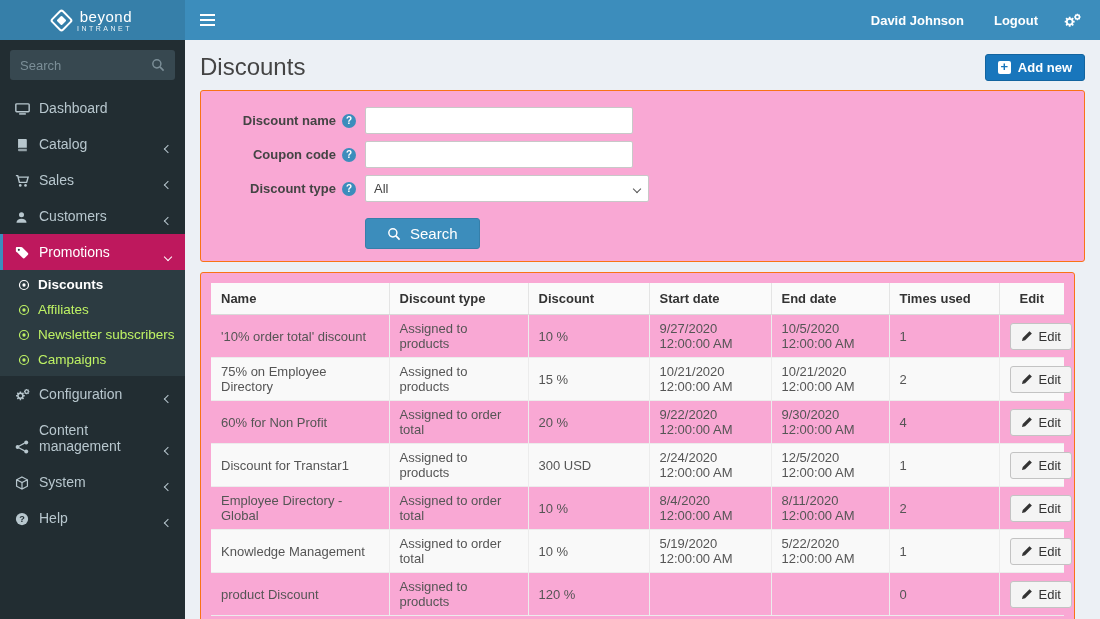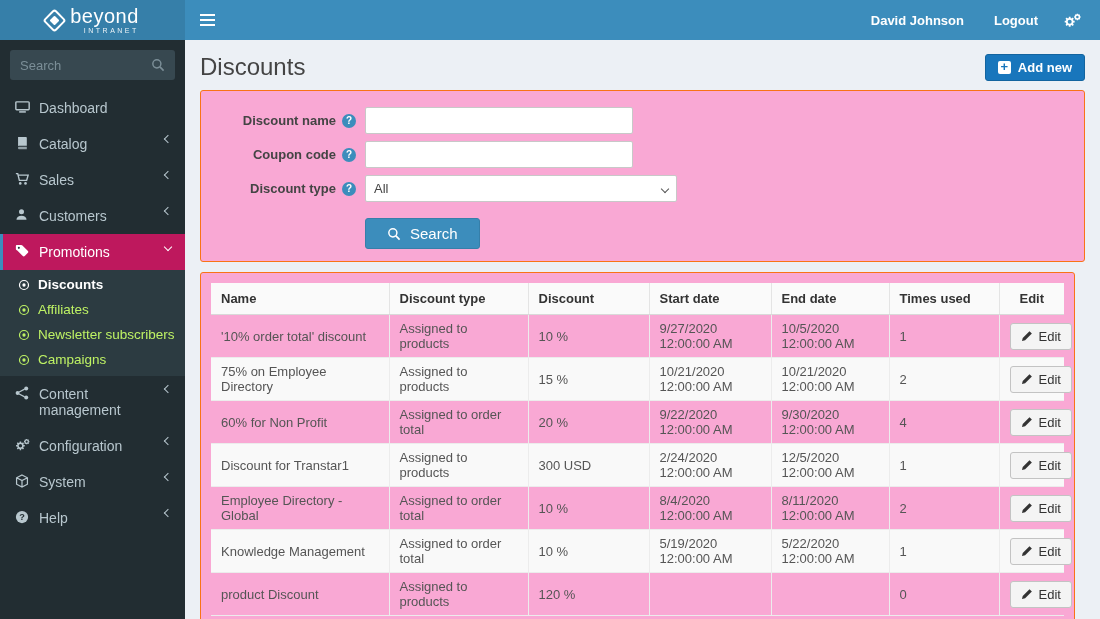--- a/index.html
+++ b/index.html
@@ -7,21 +7,21 @@
     font-family:"Liberation Sans", sans-serif; background:#ecf0f5; }
 
   
   .topbar { display:flex; height:40px; }
   .logo { width:185px; background:#367fa9; color:#fff; display:flex;
     align-items:center; justify-content:center; gap:7px; flex-shrink:0; }
   .diamond { width:17px; height:17px; border:2.5px solid #fff; border-radius:3px;
     transform:rotate(45deg); display:flex; align-items:center; justify-content:center; }
   .diamond-inner { width:7px; height:7px; background:#fff; border-radius:1px; }
   .brand-text { display:flex; flex-direction:column; align-items:flex-end; line-height:1; }
-  .brand-name { font-size:20px; font-weight:400; letter-spacing:.5px; }
+  .brand-name { font-size:15px; font-weight:400; letter-spacing:.5px; }
   .brand-sub { font-size:7px; letter-spacing:2.5px; margin-top:1px; opacity:.9; }
   .navbar { flex:1; background:#3c8dbc; display:flex; align-items:center; color:#fff; }
   .hamburger { width:44px; height:40px; display:flex; flex-direction:column;
     align-items:center; justify-content:center; gap:3px; cursor:pointer; }
   .hamburger i { display:block; width:15px; height:2px; background:#fff; }
   .nav-spacer { flex:1; }
   .nav-link { font-size:13px; font-weight:700; padding:0 15px; height:40px;
     display:flex; align-items:center; cursor:pointer;text-align:center; }
   .nav-cogs { padding:0 18px 0 10px; height:40px; display:flex; align-items:center; cursor:pointer; }
 
@@ -31,21 +31,21 @@
   .main { flex:1; background:#ecf0f5; overflow:hidden; }
 
   
   .side-search { margin:10px; background:#374850; border-radius:3px; height:30px;
     display:flex; align-items:center; padding:0 10px; }
   .side-search input { flex:1; background:transparent; border:none; outline:none;
     color:#ccc; font-size:13px; font-family:inherit; min-width:0; }
   .side-search input::placeholder { color:#7b8e97; }
   .side-search .sicon { color:#7b8e97; display:flex; }
   .menu { margin-top:4px; }
-  .menu-item { display:flex; align-items:flex-start; padding:10px 14px 10px 12px;
+  .menu-item { display:flex; align-items:flex-end; padding:10px 14px 10px 12px;
     border-left:3px solid transparent; color:#b8c7ce; font-size:14px; cursor:pointer; }
   .menu-item .mi-icon { width:24px; display:flex; align-items:center; color:inherit; flex-shrink:0; }
   .menu-item .mi-label { flex:1; }
   .menu-item.active { background:#be185d; border-left-color:#3c8dbc; color:#fff; }
   .chev { width:6px; height:6px; border-right:1.6px solid currentColor;
     border-bottom:1.6px solid currentColor; display:inline-block; }
   .chev.left { transform:rotate(135deg); }
   .chev.down { transform:rotate(45deg); }
   .submenu { background:#2c3b41; padding:2px 0 4px; }
   .submenu-item { display:flex; align-items:center; gap:8px; padding:5px 5px 5px 18px;
@@ -68,21 +68,21 @@
   .table-card { margin:10px 25px 0 15px; padding:10px 10px 0; height:400px; }
 
   
   .frow { display:flex; align-items:center; margin-bottom:7px; padding-left:22px; }
   .flabel { width:113px; text-align:right; font-size:13px; font-weight:700; color:#444; }
   .qmark { width:14px; height:14px; border-radius:50%; background:#3c8dbc; color:#fff;
     font-size:10px; font-weight:700; display:inline-flex; align-items:center;
     justify-content:center; margin:0 9px 0 6px; flex-shrink:0; cursor:pointer; }
   .finput { width:268px; height:27px; border:1px solid #c8c8c8; border-radius:2px;
     font-size:13px; padding:0 8px; color:#444; outline:none; font-family:inherit; background:#fff; }
-  .fselect { width:312px; height:27px; border:1px solid #c8c8c8; border-radius:2px;
+  .fselect { width:284px; height:27px; border:1px solid #c8c8c8; border-radius:2px;
     font-size:13px; padding:0 8px; color:#444; background:#fff; display:flex;
     align-items:center; cursor:pointer; }
   .fselect .sel-chev { margin-left:auto; width:6px; height:6px;
     border-right:1.7px solid #555; border-bottom:1.7px solid #555; transform:rotate(45deg); }
   .btn-search { margin-left:164px; margin-top:9px; background:#3c8dbc; border:1px solid #367fa9;
     color:#fff; font-size:15px; border-radius:3px; padding:6px 21px;
     display:inline-flex; align-items:center; gap:9px; cursor:pointer; font-family:inherit; }
 
   
   table { width:100%; border-collapse:collapse; table-layout:fixed; }
@@ -231,44 +231,44 @@
               <svg viewBox="0 0 16 16" width="12" height="12">
                 <circle cx="8" cy="8" r="6" fill="none" stroke="currentColor" stroke-width="1.6"></circle>
                 <circle cx="8" cy="8" r="2.2" fill="currentColor"></circle>
               </svg>
             </span>
             <span>Campaigns</span>
           </div>
         </div>
         <div class="menu-item">
           <span class="mi-icon">
-            <svg viewBox="0 0 16 16" width="14" height="14">
-              <circle cx="3" cy="8" r="2.3" fill="currentColor"></circle>
-              <circle cx="12.8" cy="2.8" r="2.3" fill="currentColor"></circle>
-              <circle cx="12.8" cy="13.2" r="2.3" fill="currentColor"></circle>
-              <path d="M4.8 6.9l6.2-3.3M4.8 9.1l6.2 3.3" stroke="currentColor" stroke-width="1.4"></path>
-            </svg>
-          </span>
-          <span class="mi-label">Content management</span>
-          <span class="chev left"></span>
-        </div>
-        <div class="menu-item">
-          <span class="mi-icon">
             <svg viewBox="0 0 18 16" width="15" height="14">
               <g stroke="currentColor" stroke-width="1.8">
                 <circle cx="6.5" cy="9" r="3" fill="none"></circle>
                 <path d="M6.5 3.8v2M6.5 12.2v2M1.3 9h2M9.7 9h2M2.8 5.3l1.4 1.4M8.8 11.3l1.4 1.4M10.2 5.3 8.8 6.7M4.2 11.3l-1.4 1.4"></path>
               </g>
               <g stroke="currentColor" stroke-width="1.4">
                 <circle cx="14" cy="4" r="2" fill="none"></circle>
                 <path d="M14 .8v1.2M14 6v1.2M10.8 4H12M16 4h1.2M11.7 1.7l.9.9M15.4 5.4l.9.9M16.3 1.7l-.9.9M12.6 5.4l-.9.9"></path>
               </g>
             </svg>
           </span>
           <span class="mi-label">Configuration</span>
+          <span class="chev left"></span>
+        </div>
+        <div class="menu-item">
+          <span class="mi-icon">
+            <svg viewBox="0 0 16 16" width="14" height="14">
+              <circle cx="3" cy="8" r="2.3" fill="currentColor"></circle>
+              <circle cx="12.8" cy="2.8" r="2.3" fill="currentColor"></circle>
+              <circle cx="12.8" cy="13.2" r="2.3" fill="currentColor"></circle>
+              <path d="M4.8 6.9l6.2-3.3M4.8 9.1l6.2 3.3" stroke="currentColor" stroke-width="1.4"></path>
+            </svg>
+          </span>
+          <span class="mi-label">Content management</span>
           <span class="chev left"></span>
         </div>
         <div class="menu-item">
           <span class="mi-icon">
             <svg viewBox="0 0 16 16" width="14" height="14">
               <path fill="none" stroke="currentColor" stroke-width="1.4" d="M8 1.2 14.2 4.3v7.4L8 14.8 1.8 11.7V4.3zM1.8 4.3 8 7.4l6.2-3.1M8 7.4v7.4"></path>
             </svg>
           </span>
           <span class="mi-label">System</span>
           <span class="chev left"></span>

